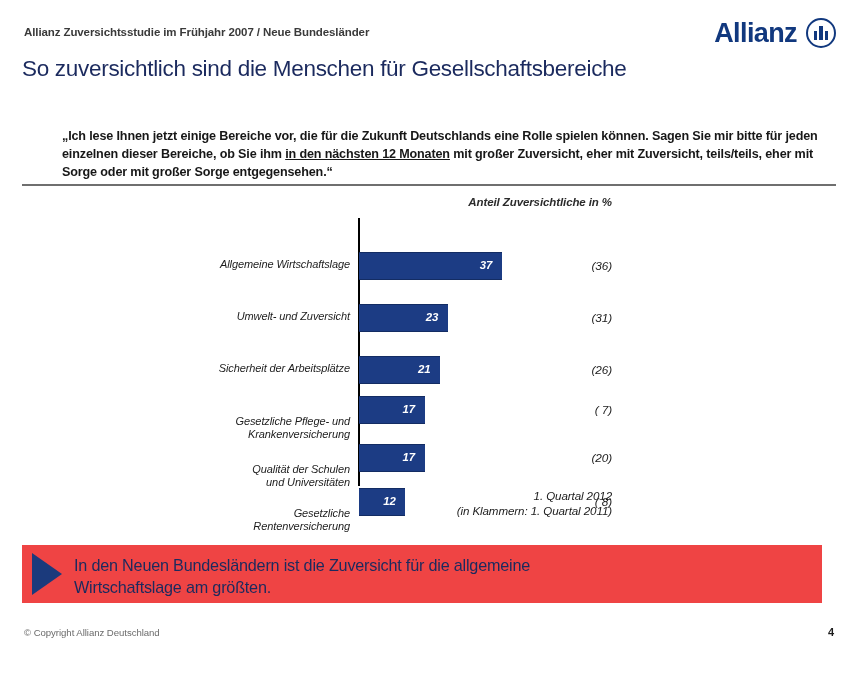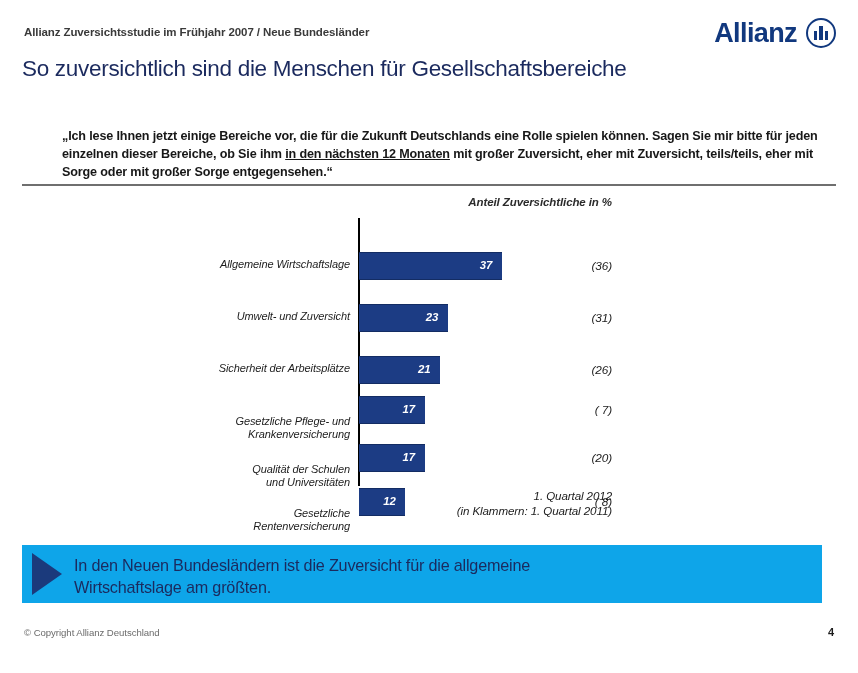--- a/index.html
+++ b/index.html
@@ -95,21 +95,21 @@
     letter-spacing:-0.1px;white-space:pre;
   }
   #chart-footnotes{
     position:absolute;left:0;top:296px;width:612px;
     text-align:right;font-size:11.6px;color:#1c1c1c;
     line-height:1.32;letter-spacing:-0.1px;
   }
   
   #callout-banner{
     position:absolute;left:22px;top:545px;width:800px;height:58px;
-    background:#0ea5e9;
+    background:#ef4444;
   }
   #callout-arrow{
     position:absolute;left:10px;top:8px;
     width:0;height:0;
     border-top:21px solid transparent;
     border-bottom:21px solid transparent;
     border-left:30px solid #1b3a7c;
   }
   #callout-text{
     position:absolute;left:52px;top:9px;width:735px;

